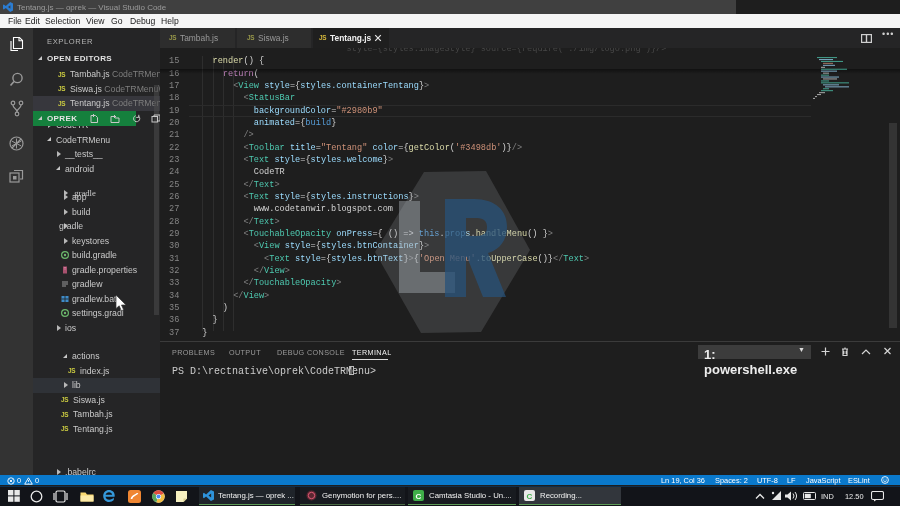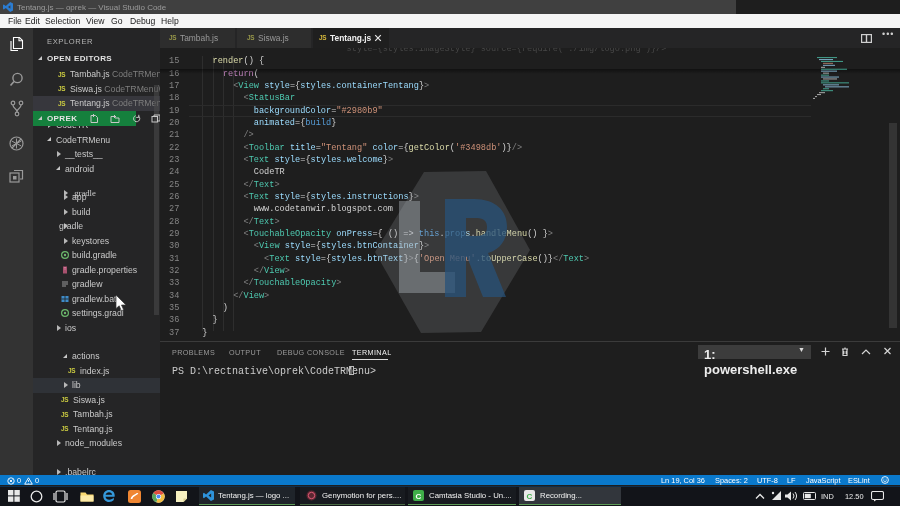--- a/index.html
+++ b/index.html
@@ -223,24 +223,20 @@
           <span class="js" style="left:28px">JS</span>
           <span class="nm" style="left:40px">Siswa.js</span>
         </div>
         <div class="trow" style="top:379.6px;">
           <span class="js" style="left:28px">JS</span>
           <span class="nm" style="left:40px">Tambah.js</span>
         </div>
         <div class="trow" style="top:394.0px;">
           <span class="js" style="left:28px">JS</span>
           <span class="nm" style="left:40px">Tentang.js</span>
-        </div>
-        <div class="trow" style="top:408.5px;">
-          <div class="arC" style="left:24px"></div>
-          <span class="nm" style="left:32px">node_modules</span>
         </div>
         <div class="trow" style="top:437.4px;">
           <div class="arC" style="left:24px"></div>
           <span class="nm" style="left:32px">.babelrc</span>
         </div>
       </div>
 
     <div class="sb" style="left:121px;top:57px;width:5px;height:230px;background:#4c4c4c;opacity:.55"></div>
   </div>
 
@@ -448,21 +444,21 @@
         <circle cx="6.5" cy="6.5" r="2" fill="#4c8bf5"></circle>
       </svg>
       <svg class="abs" style="left:176px;top:5px" width="11" height="11">
         <path d="M0 0 h11 v7.5 l-3.5 3.5 h-7.5 z" fill="#f5efbf"></path>
         <path d="M11 7.5 l-3.5 3.5 v-3.5 z" fill="#d9cf92"></path>
       </svg>
       <div class="wbtn" style="left:199px;width:96px">
         <svg style="position:absolute;left:4px;top:4px" width="11" height="11" viewBox="0 0 10 10">
           <path d="M7.2 0 L2.8 4.1 L0.8 2.6 L0 3.1 L0 6.9 L0.8 7.4 L2.8 5.9 L7.2 10 L10 8.6 L10 1.4 Z M7.4 3.2 L7.4 6.8 L5 5 Z" fill="#2e93db"></path>
         </svg>
-        <span class="wt" style="left:19px">Tentang.js — logo ...</span>
+        <span class="wt" style="left:19px">Tentang.js — oprek ...</span>
       </div>
       <div class="uline" style="left:199px;width:96px"></div>
       <div class="wbtn" style="left:300px;width:105px;background:#181b20">
         <svg style="position:absolute;left:6px;top:4px" width="11" height="11">
           <circle cx="5.5" cy="5.5" r="5" fill="#5c2731"></circle>
           <circle cx="5.5" cy="5.5" r="3.2" fill="none" stroke="#e05a77" stroke-width="1"></circle>
         </svg>
         <span class="wt" style="left:22px">Genymotion for pers....</span>
       </div>
       <div class="uline" style="left:300px;width:105px;background:#4a6b45"></div>

